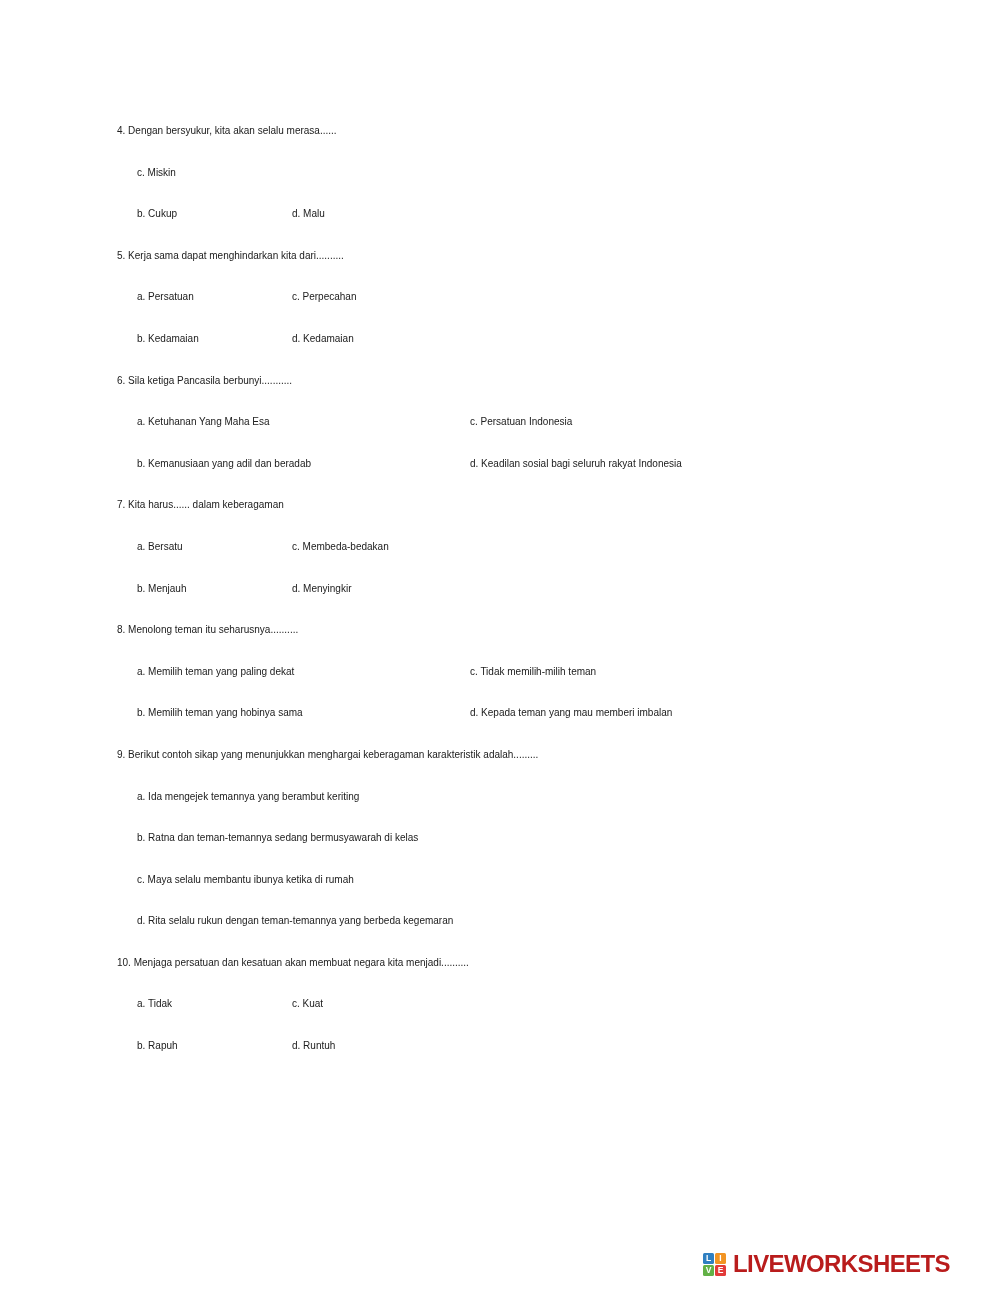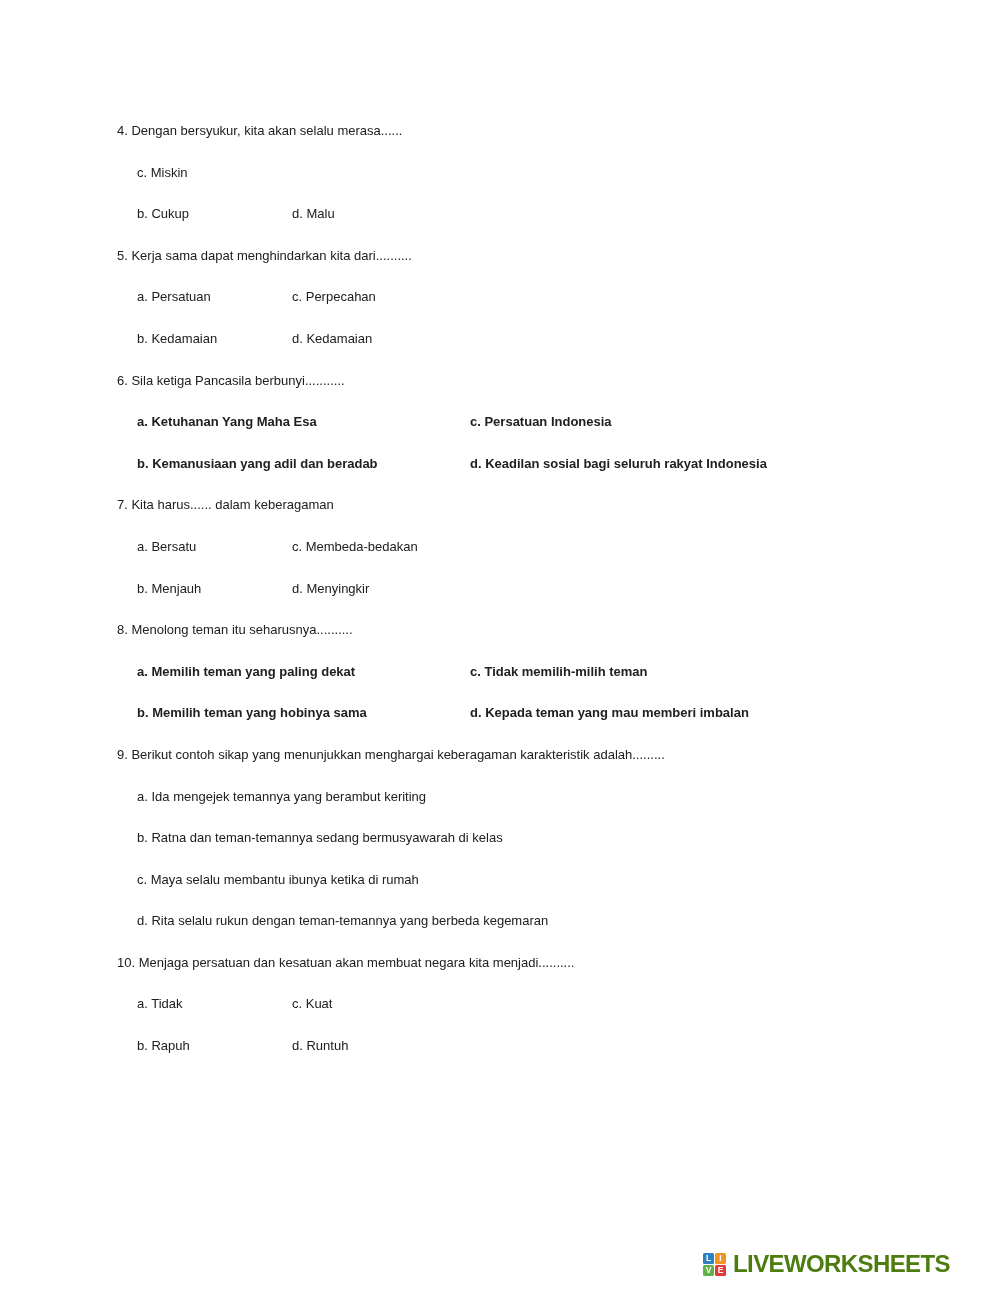--- a/index.html
+++ b/index.html
@@ -15,30 +15,30 @@
     overflow: hidden;
   }
   .content {
     position: absolute;
     left: 117px;
     top: 121px;
     width: 850px;
   }
   .row {
     height: 41.6px;
-    font-size: 13px;
+    font-size: 10px;
     line-height: 20px;
     white-space: nowrap;
   }
   .opts {
     padding-left: 20px;
     display: grid;
   }
   .opts.narrow { grid-template-columns: 155px auto; }
-  .opts.wide   { grid-template-columns: 333px auto; font-weight: bold; }
+  .opts.wide   { grid-template-columns: 333px auto; }
   .opts.single { grid-template-columns: auto; }
   .footer {
     position: absolute;
     right: 50px;
     bottom: 13px;
     display: flex;
     align-items: center;
     gap: 7px;
     cursor: pointer;
   }
@@ -144,14 +144,14 @@
 
 </div>
 
 <div class="footer">
   <div class="logo">
     <span style="background-color: rgb(47, 127, 193);">L</span>
     <span style="background-color: rgb(242, 148, 35);">I</span>
     <span style="background-color: rgb(98, 177, 70);">V</span>
     <span style="background-color: rgb(226, 58, 57);">E</span>
   </div>
-  <div class="brand" style="color: #4d7c0f;">LIVEWORKSHEETS</div>
+  <div class="brand" style="color: #b91c1c;">LIVEWORKSHEETS</div>
 </div>
 
 </body></html>

